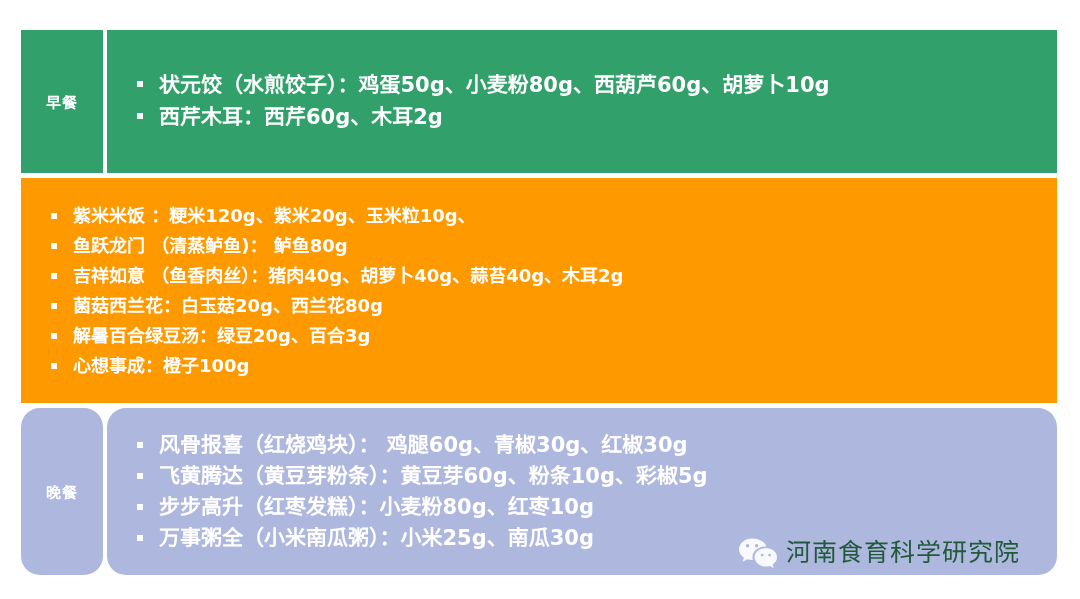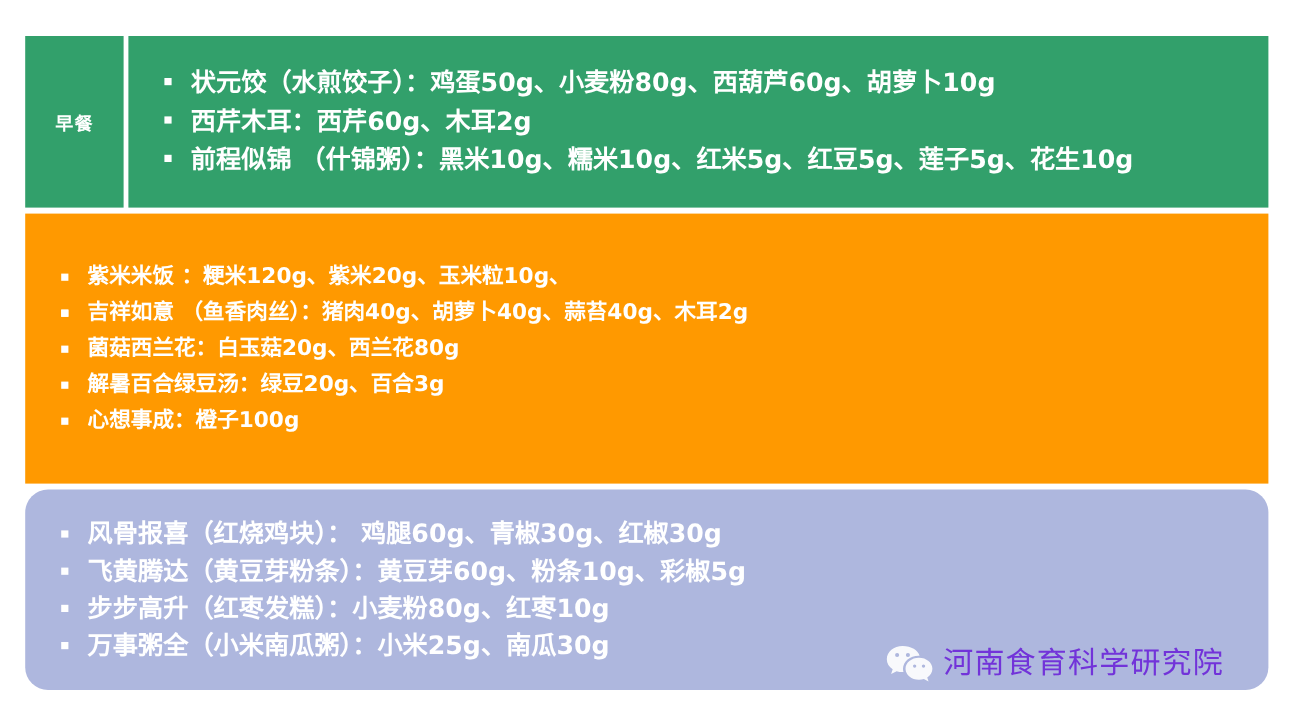--- a/index.html
+++ b/index.html
@@ -118,21 +118,21 @@
   .watermark .wechat-icon {
     width: 40px;
     height: 32px;
     position: relative;
     flex: 0 0 40px;
   }
 
   .watermark .wechat-icon svg { display: block; }
 
   .watermark .wm-text {
-    color: #6d28d9;
+    color: #14532d;
     font-size: 25px;
     line-height: 28px;
     letter-spacing: 1px;
     font-weight: normal;
     white-space: nowrap;
   }
 </style>
 </head>
 <body>
 
@@ -144,35 +144,32 @@
       <div class="meal-label">早餐</div>
       <div class="meal-items">
         <div class="item-line">
           <span class="bullet"></span>
           <span>状元饺（水煎饺子）：鸡蛋50g、小麦粉80g、西葫芦60g、胡萝卜10g</span>
         </div>
         <div class="item-line">
           <span class="bullet"></span>
           <span>西芹木耳：西芹60g、木耳2g</span>
         </div>
-        <div class="item-line">
-          <span class="bullet"></span>
-          <span>前程似锦 （什锦粥）：黑米10g、糯米10g、红米5g、红豆5g、莲子5g、花生10g</span>
-        </div>
       </div>
     </div>
 
     <div class="meal-row lunch">
       <div class="meal-items">
         <div class="item-line">
           <span class="bullet"></span>
           <span>紫米米饭 ：粳米120g、紫米20g、玉米粒10g、</span>
         </div>
         <div class="item-line">
           <span class="bullet"></span>
+          <span>鱼跃龙门 （清蒸鲈鱼)： 鲈鱼80g</span>
         </div>
         <div class="item-line">
           <span class="bullet"></span>
           <span>吉祥如意 （鱼香肉丝）：猪肉40g、胡萝卜40g、蒜苔40g、木耳2g</span>
         </div>
         <div class="item-line">
           <span class="bullet"></span>
           <span>菌菇西兰花：白玉菇20g、西兰花80g</span>
         </div>
         <div class="item-line">
@@ -180,20 +177,21 @@
           <span>解暑百合绿豆汤：绿豆20g、百合3g</span>
         </div>
         <div class="item-line">
           <span class="bullet"></span>
           <span>心想事成：橙子100g</span>
         </div>
       </div>
     </div>
 
     <div class="meal-row dinner">
+      <div class="meal-label">晚餐</div>
       <div class="meal-items">
         <div class="item-line">
           <span class="bullet"></span>
           <span>风骨报喜（红烧鸡块）： 鸡腿60g、青椒30g、红椒30g</span>
         </div>
         <div class="item-line">
           <span class="bullet"></span>
           <span>飞黄腾达（黄豆芽粉条）：黄豆芽60g、粉条10g、彩椒5g</span>
         </div>
         <div class="item-line">

